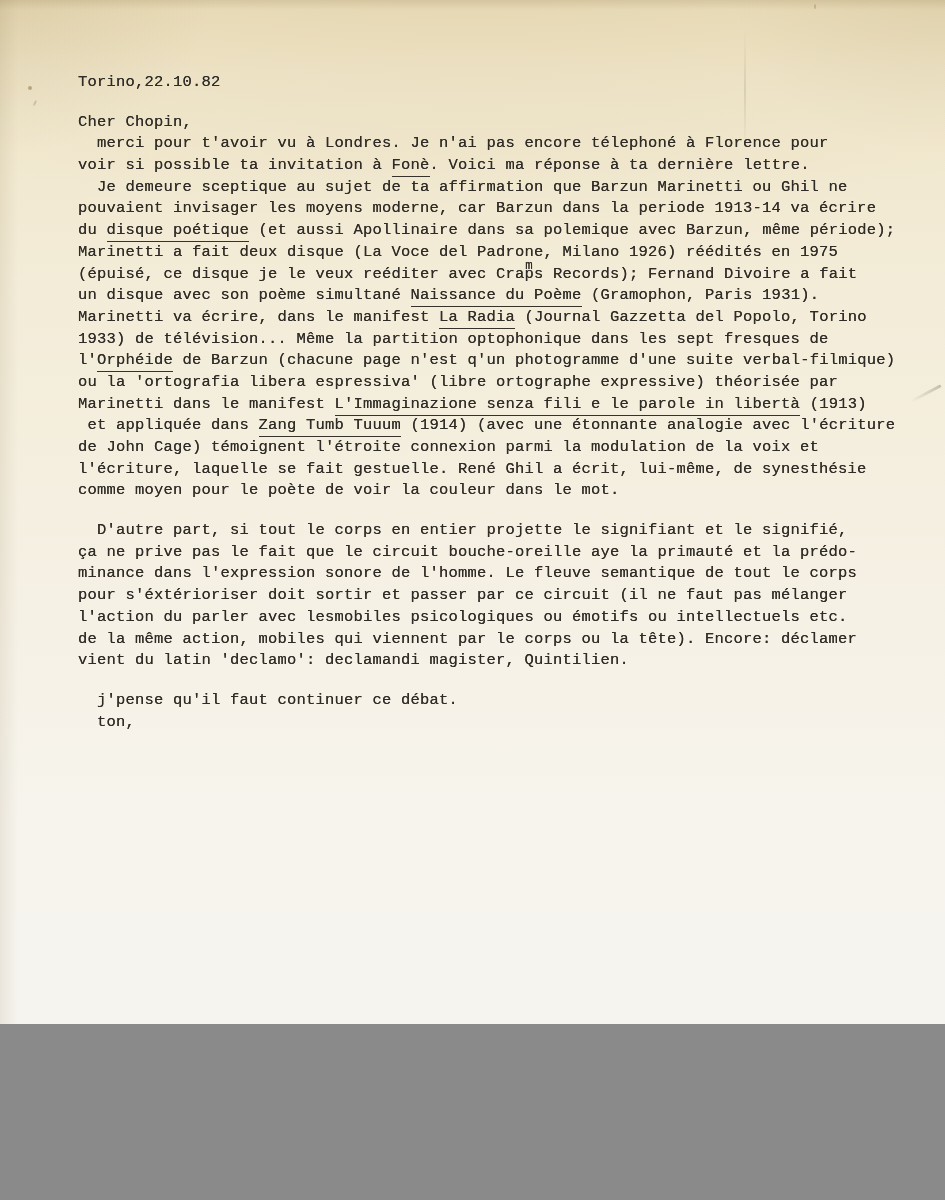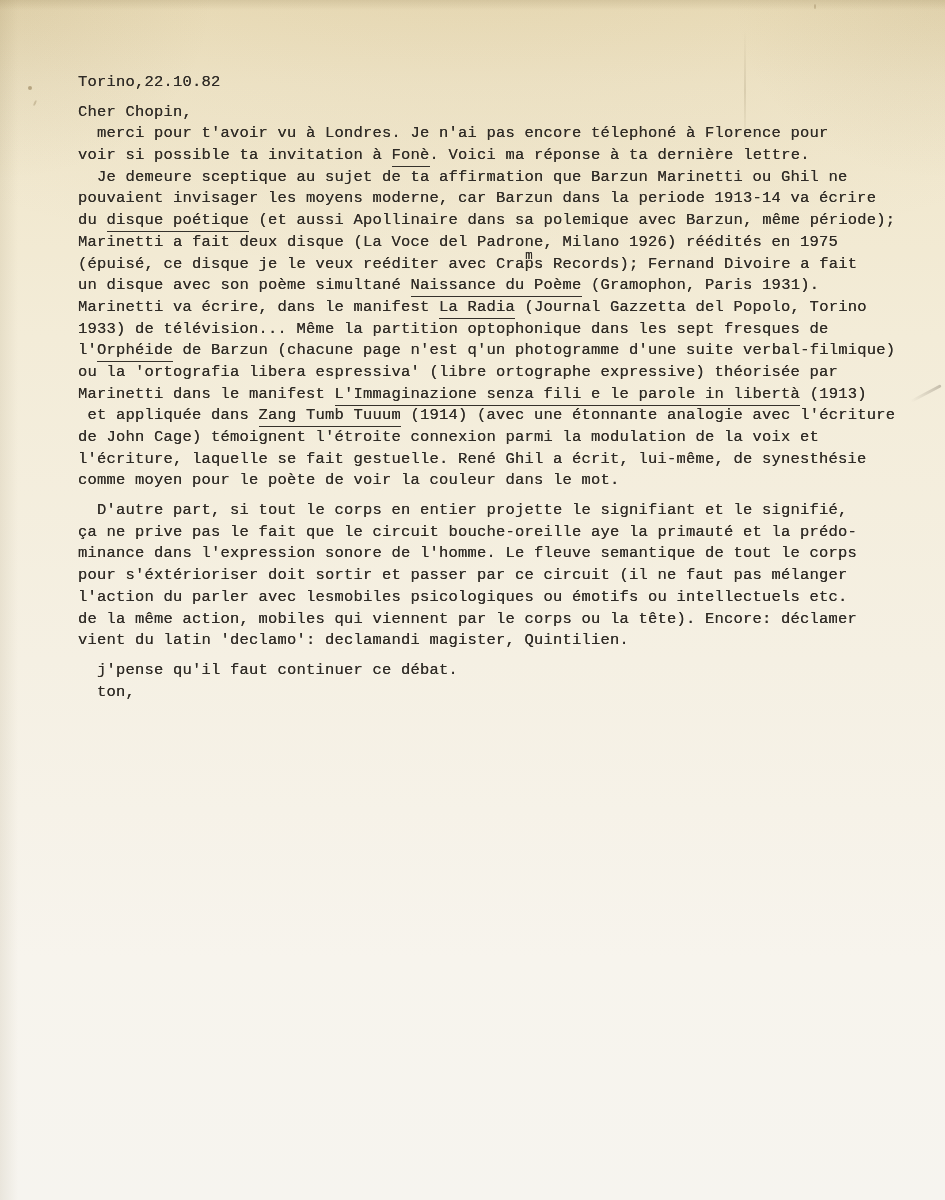--- a/index.html
+++ b/index.html
@@ -3,40 +3,40 @@
 <meta charset="utf-8">
 <style>
   html,body{margin:0;padding:0;}
   body{
     width:945px;height:1200px;
     background:#8a8a8a;
     font-family:"Liberation Mono","DejaVu Sans Mono",monospace;
   }
   .paper{
     position:relative;
-    width:945px;height:1200px;
+    width:945px;height:1024px;
     overflow:hidden;
     background:
       radial-gradient(ellipse 120% 40% at 50% -5%, rgba(160,130,70,0.10), transparent 70%),
       radial-gradient(ellipse 30% 20% at 0% 0%, rgba(140,115,60,0.12), transparent 75%),
       radial-gradient(ellipse 30% 20% at 100% 0%, rgba(140,115,60,0.10), transparent 75%),
       linear-gradient(180deg,#ecdfbc 0%, #f0e6ca 7%, #f3ecd8 28%, #f5f0e3 55%, #f7f4ed 80%, #f6f4ef 100%);
   }
   .letter-body{
     position:absolute;
     left:78px;top:72px;right:40px;
     color:#2f2b26;
     font-size:15.5px;
     line-height:21.7px;
     letter-spacing:0.2px;
     white-space:pre;
     text-shadow:0 0 0.6px rgba(47,43,38,0.85);
   }
   .line{height:21.7px;}
-  .line.gap{margin-top:8px;}
+  .line.gap{margin-top:18px;}
   .u{
     border-bottom:1.5px solid #35312b;
     padding-bottom:2px;
   }
   .over{position:relative;display:inline-block;}
   .sup{
     position:absolute;
     left:0.05em;top:-0.62em;
     font-size:0.8em;
     text-shadow:0 0 0.6px rgba(47,43,38,0.85);

